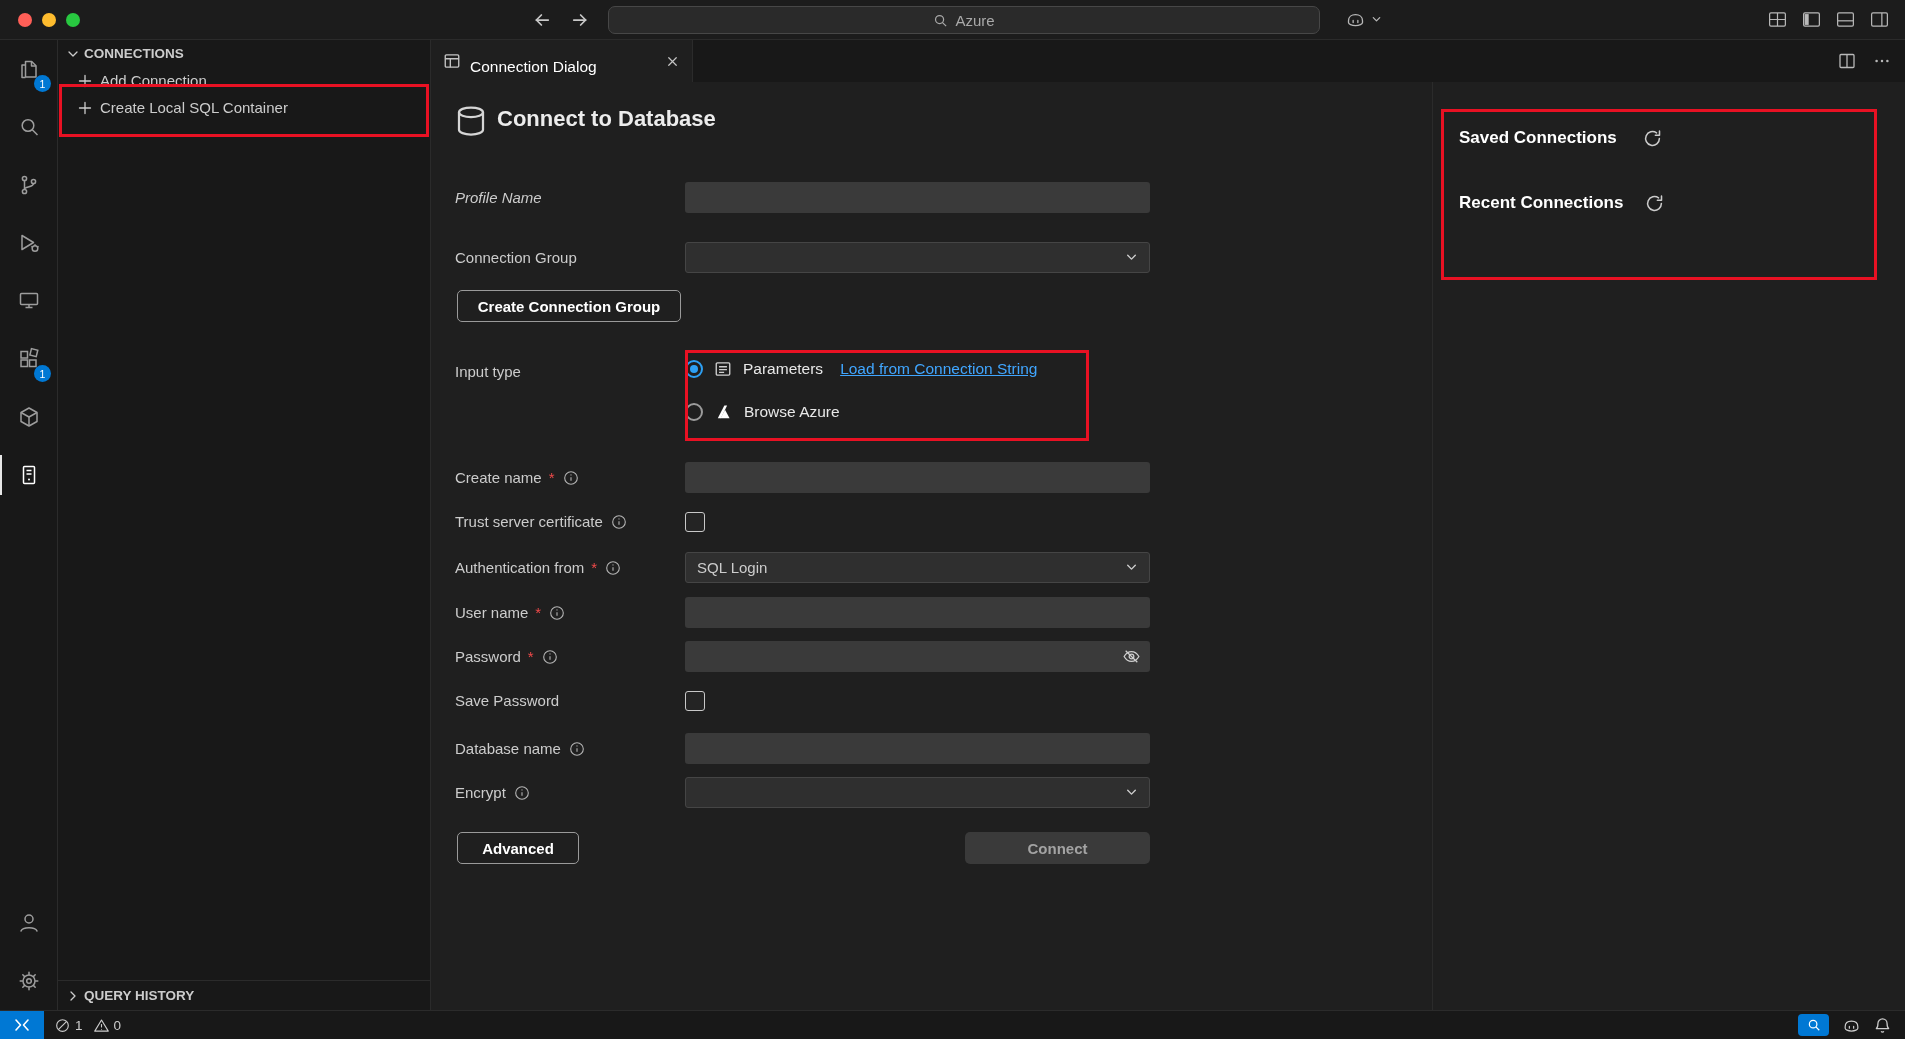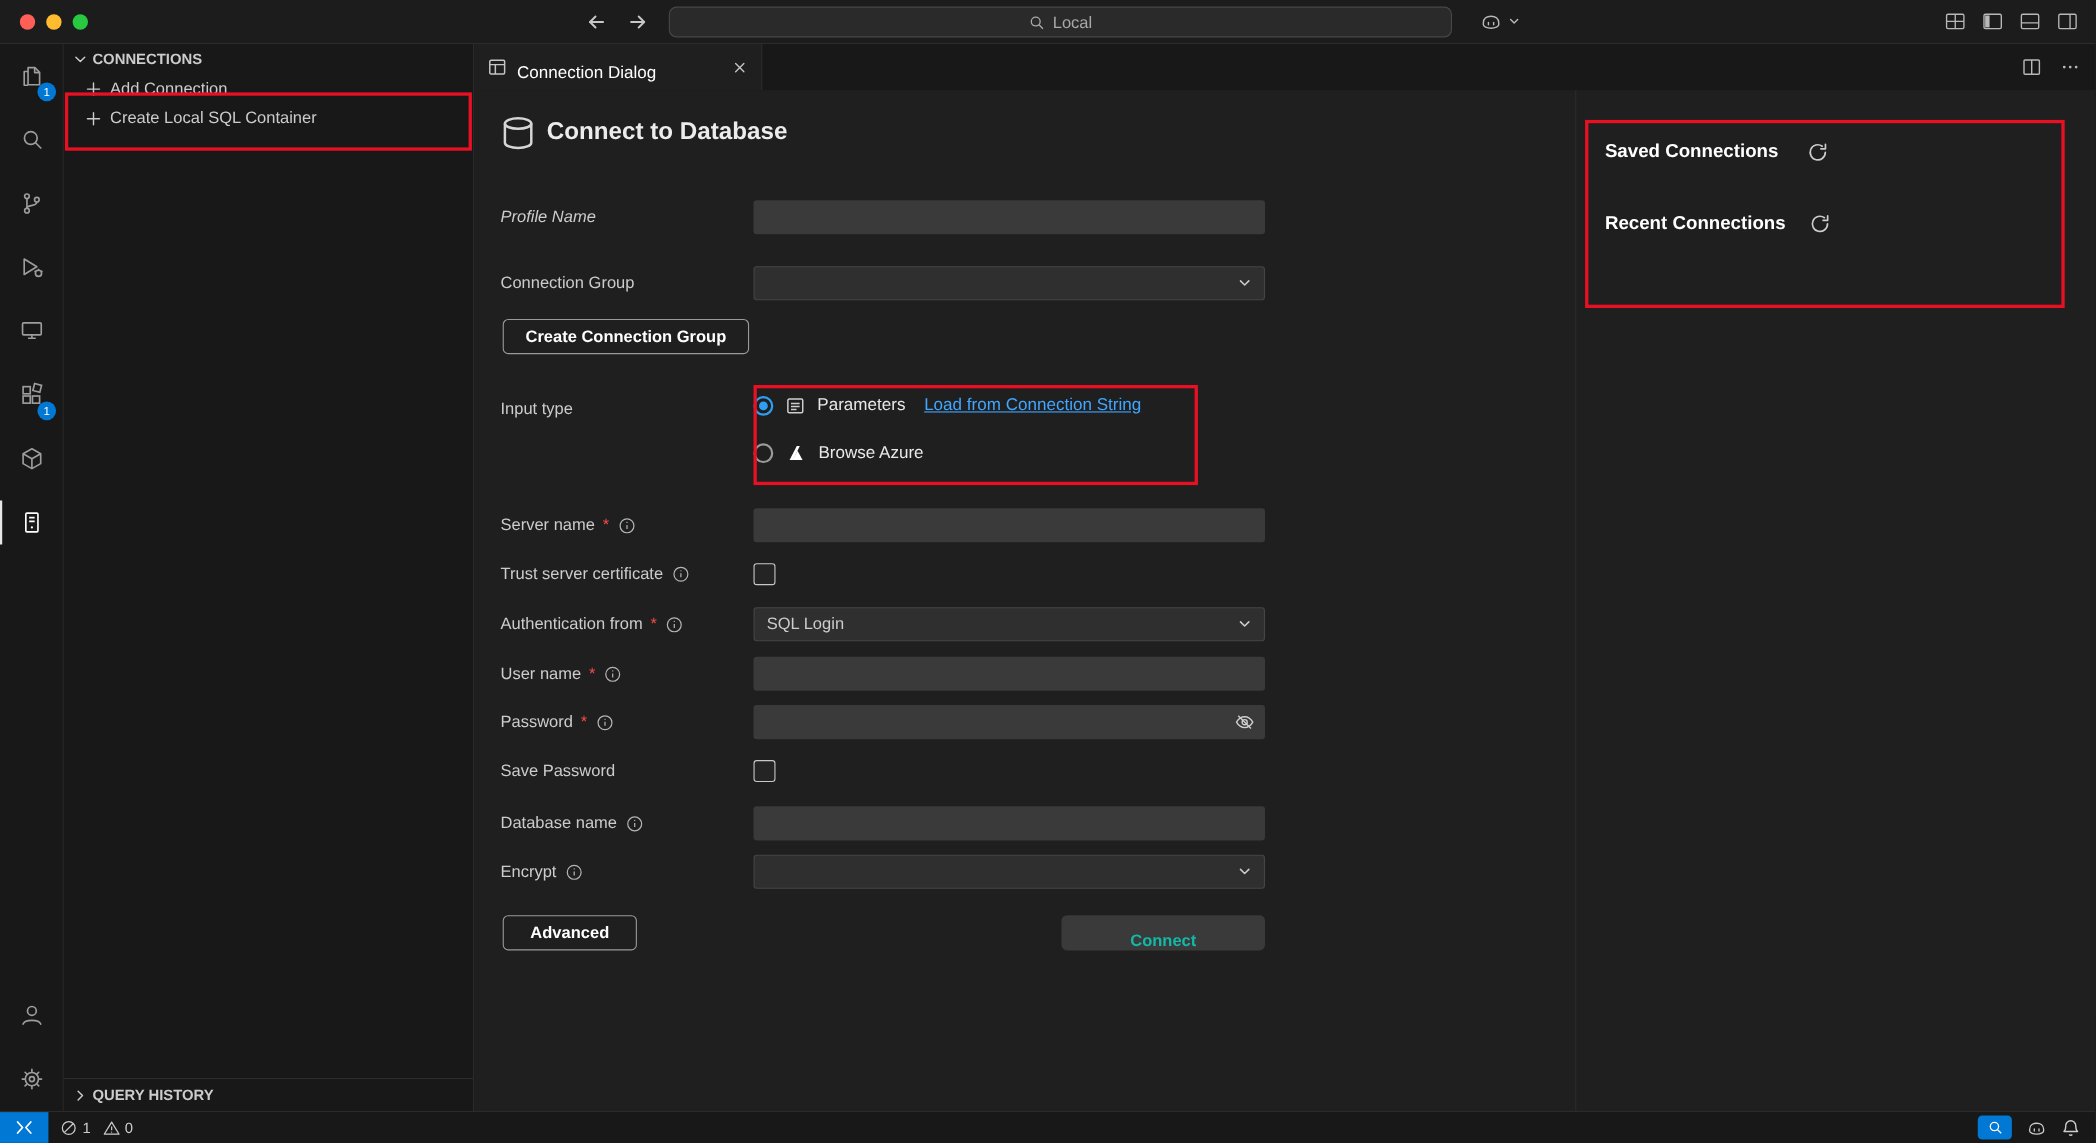--- a/index.html
+++ b/index.html
@@ -68,21 +68,21 @@
                color:#e8e8e8; font-size:15.5px; }
   .radio { width:18px; height:18px; border-radius:50%; border:2px solid #9b9b9b; display:inline-flex;
            align-items:center; justify-content:center; flex:none; cursor:pointer; }
   .radio.sel { border-color:#2da0f4; }
   .radio.sel::after { content:''; width:8px; height:8px; border-radius:50%; background:#2da0f4; }
   .cs-link { color:#40a6ff; text-decoration:underline; margin-left:6px; cursor:pointer; }
 
   .btn { position:absolute; height:32px; border-radius:5px; font-size:15px; font-weight:600; display:flex;
          align-items:center; justify-content:center; cursor:pointer; font-family:"Liberation Sans","DejaVu Sans",sans-serif; }
   .btn-secondary { background:transparent; border:1px solid #9a9a9a; color:#ffffff; }
-  .btn-disabled { background:#3a3a3a; border:none; color:#14b8a6; cursor:default;align-items:flex-end; }
+  .btn-disabled { background:#3a3a3a; border:none; color:#a3a3a3; cursor:default; }
 
   .right-panel { position:absolute; top:0; bottom:0; left:1001px; right:0; border-left:1px solid #2b2b2b; }
   .panel-row { position:absolute; left:26px; display:flex; align-items:center; color:#ffffff;
                font-size:17px; font-weight:700; }
   .panel-refresh { color:#cccccc; cursor:pointer; }
 
   
   .statusbar { height:29px; background:#181818; border-top:1px solid #2b2b2b; display:flex; align-items:center;
                font-size:13.5px; color:#cccccc; }
   .remote-item { width:44px; height:100%; background:#0078d4; color:#ffffff; display:flex; align-items:center;
@@ -122,21 +122,21 @@
         </svg>
       </span>
   </div>
   <div class="searchbox">
     <span>
         <svg width="15" height="15" viewBox="0 0 16 16" fill="none" stroke="currentColor" stroke-width="1.3">
           <circle cx="7" cy="7" r="4.3"></circle>
           <path d="M10.2 10.2L14 14"></path>
         </svg>
       </span>
-    <span>Local</span>
+    <span>Azure</span>
   </div>
   <div class="copilot-item">
     <span>
         <svg width="21" height="21" viewBox="0 0 24 24" fill="none" stroke="currentColor" stroke-width="1.5" stroke-linecap="round">
           <path d="M4 13.5c0-4.5 3.5-7 8-7s8 2.5 8 7v2c0 1.7-3.5 3.5-8 3.5s-8-1.8-8-3.5z"></path>
           <path d="M9.3 13v2.5M14.7 13v2.5"></path>
         </svg>
       </span>
     <span>
         <svg width="11" height="11" viewBox="0 0 12 12" fill="none" stroke="currentColor" stroke-width="1.4" stroke-linecap="round" stroke-linejoin="round">
@@ -391,21 +391,21 @@
         <span>
             <svg width="19" height="19" viewBox="0 0 20 20">
               <path fill="#ffffff" d="M10.9 2.5L4 16h3.3L13.8 2.5z"></path>
               <path fill="#ffffff" d="M11.6 7.2L16.4 16H6.9z"></path>
             </svg>
           </span>
         <span>Browse Azure</span>
       </div>
 
       <div class="flabel" style="top:380px;height:31px;">
-        <span>Server name</span>
+        <span>Create name</span>
           <span class="req">*</span>
         <span class="info">
             <svg width="16" height="16" viewBox="0 0 16 16" fill="none" stroke="currentColor" stroke-width="1.1">
               <circle cx="8" cy="8" r="6.3"></circle>
               <path d="M8 7.2v3.6"></path>
               <circle cx="8" cy="4.9" r="0.6" fill="currentColor" stroke="none"></circle>
             </svg>
           </span>
       </div>
       <div class="ctrl tinput" style="top:380px;"></div>

